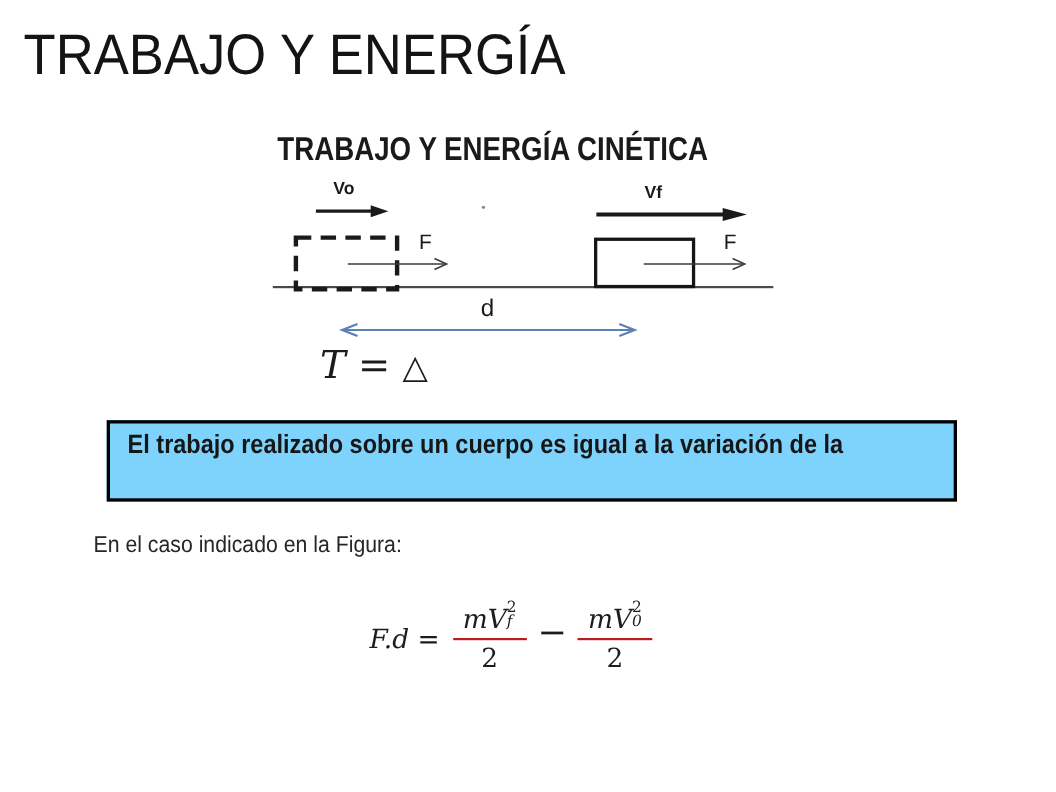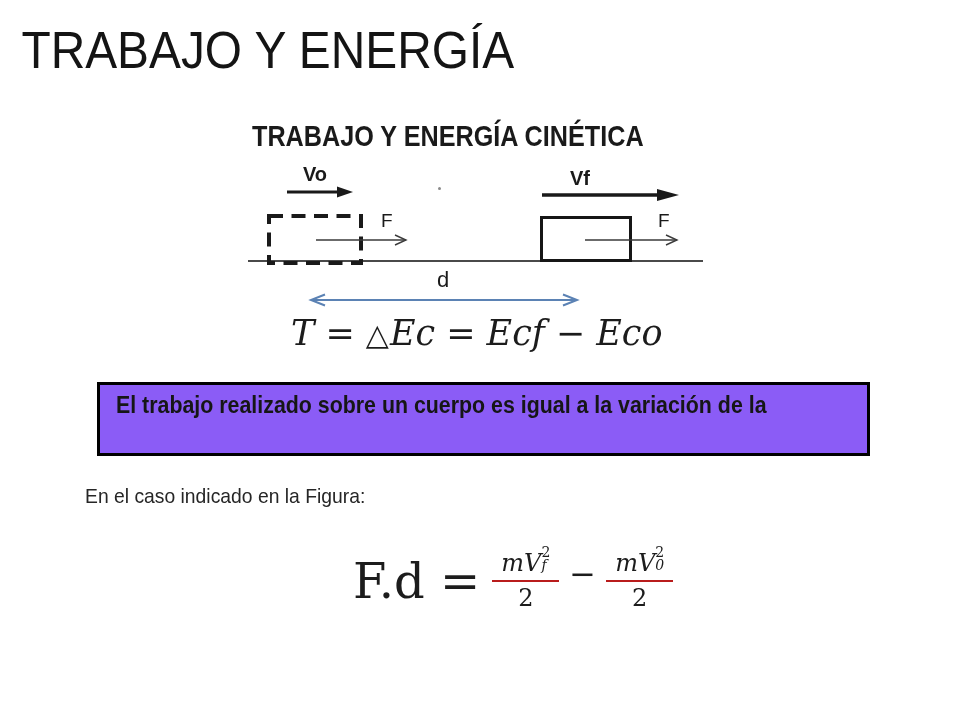--- a/index.html
+++ b/index.html
@@ -8,50 +8,50 @@
 
   
   .title-wrap { position:absolute; top:22px; left:0; right:0; }
   .title { display:inline-block; font-size:52px; line-height:1.1; font-weight:400; color:#141414;
            transform:scaleX(0.92); transform-origin:50% 50%; white-space:nowrap; letter-spacing:0px; }
   .subtitle { position:absolute; top:119px; left:252px; font-size:30px; font-weight:700; color:#1a1a1a;
               transform:scaleX(0.84); transform-origin:0 50%; white-space:nowrap; }
 
   
   .diag-label { position:absolute; color:#1a1a1a; }
-  .vel-label { font-size:20px; font-weight:700;text-align:right; }
+  .vel-label { font-size:16px; font-weight:700;text-align:right; }
   .force-label { font-size:19px; }
   .dist-label { font-size:22px; }
   .arrow-svg { position:absolute; display:block; }
   .ground-line { position:absolute; left:248px; top:260px; width:455px; height:2px; background:#4a4a4a; }
   .solid-box { position:absolute; left:540px; top:216px; width:92px; height:46px; border:3px solid #161616;
                box-sizing:border-box; background:transparent; }
   .stray-dot { position:absolute; left:438px; top:187px; width:3px; height:3px; border-radius:50%; background:#8a8a8a; }
 
   
   .eq1 { position:absolute; left:291px; top:313px; display:flex; align-items:baseline;
          font-family:"DejaVu Serif", serif; font-style:italic; font-size:35px; color:#1c1c1c; }
   .eq1-lhs { margin-right:11px; }
   .eq1-delta { font-family:"DejaVu Sans", sans-serif; font-style:normal; font-size:30px; margin-right:1px; }
 
   
   .info-box { position:absolute; left:97px; top:382px; width:773px; height:74px; box-sizing:border-box;
-              border:3px solid #000000; background:#8b5cf6; padding:4px 8px 0 8px; }
+              border:3px solid #000000; background:#7dd3fc; padding:4px 8px 0 8px; }
   .info-line { line-height:31px; font-size:24px; font-weight:700; color:#161616; }
   .info-line .scaled { display:inline-block; transform:scaleX(0.89); transform-origin:0 50%; white-space:nowrap; }
   .info-line.first .scaled { margin-left:8px; }
 
   
   .caption { position:absolute; left:85px; top:484px; font-size:21px; color:#262626;
              transform:scaleX(0.92); transform-origin:0 50%; white-space:nowrap; }
 
   
   .eq2 { position:absolute; left:336px; top:549px; display:flex; align-items:center;
          font-family:"DejaVu Serif", serif; color:#1c1c1c; }
-  .eq2-lhs { font-size:48px; margin-right:12px;margin-left:17px; }
+  .eq2-lhs { font-style:italic; font-size:24px; margin-right:12px; }
   .eq2-minus { font-size:32px; margin:0 10px; padding-bottom:14px; }
   .frac { display:inline-flex; flex-direction:column; align-items:center; font-size:24px; }
   .frac .num { display:inline-flex; align-items:flex-start; font-style:italic;
                padding:0 9px 3px 9px; border-bottom:2px solid #b91c1c; }
   .supsub { display:inline-flex; flex-direction:column; font-size:14px; line-height:13px; margin-top:-3px; }
   .ss-sup { font-style:normal; }
   .ss-sub { font-style:italic; }
   .frac .den { font-style:normal; padding-top:2px; }
 </style>
 </head>
@@ -68,21 +68,21 @@
   <div>
 
     <span class="diag-label vel-label" style="left:303px; top:163px;">Vo</span>
     <svg class="arrow-svg" style="left:287px; top:186px;" width="66" height="12" viewBox="0 0 66 12">
       <line x1="0" y1="6" x2="51" y2="6" stroke="#1a1a1a" stroke-width="3"></line>
       <path d="M66,6 L50,0.5 L50,11.5 Z" fill="#1a1a1a"></path>
     </svg>
 
     <span class="stray-dot"></span>
 
-    <span class="diag-label vel-label" style="left:570px; top:167px;">Vf</span>
+    <span class="diag-label vel-label" style="left:586px; top:167px;">Vf</span>
     <svg class="arrow-svg" style="left:542px; top:188px;" width="137" height="14" viewBox="0 0 137 14">
       <line x1="0" y1="7" x2="118" y2="7" stroke="#1a1a1a" stroke-width="3.5"></line>
       <path d="M137,7 L115,1 L115,13 Z" fill="#1a1a1a"></path>
     </svg>
 
     <div class="ground-line"></div>
 
     <svg class="arrow-svg" style="left:266px; top:213px;" width="98" height="53" viewBox="0 0 98 53">
       <rect x="3" y="3" width="92" height="47" fill="none" stroke="#1a1a1a" stroke-width="4" stroke-dasharray="14 8.5"></rect>
     </svg>
@@ -105,21 +105,20 @@
     <svg class="arrow-svg" style="left:301px; top:292px;" width="286" height="16" viewBox="0 0 286 16">
       <line x1="11" y1="8" x2="275" y2="8" stroke="#5b82b4" stroke-width="2"></line>
       <polyline points="24,2.5 10,8 24,13.5" fill="none" stroke="#5b82b4" stroke-width="2"></polyline>
       <polyline points="262,2.5 276,8 262,13.5" fill="none" stroke="#5b82b4" stroke-width="2"></polyline>
     </svg>
   </div>
 
   <div class="eq1">
     <span class="eq1-lhs">T =</span>
     <span class="eq1-delta">△</span>
-    <span>Ec = Ecf − Eco</span>
   </div>
 
   <div class="info-box">
     <div class="info-line first">
       <span class="scaled">El trabajo realizado sobre un cuerpo es igual a la variación de la</span>
     </div>
   </div>
 
   <div class="caption">En el caso indicado en la Figura:</div>
 

